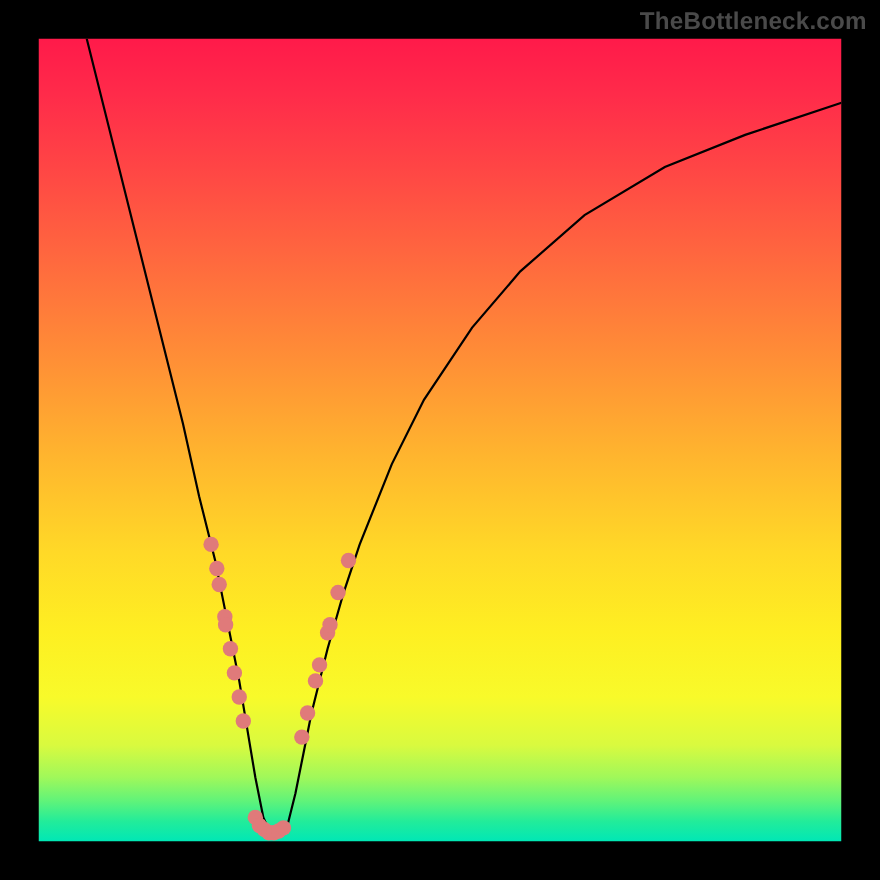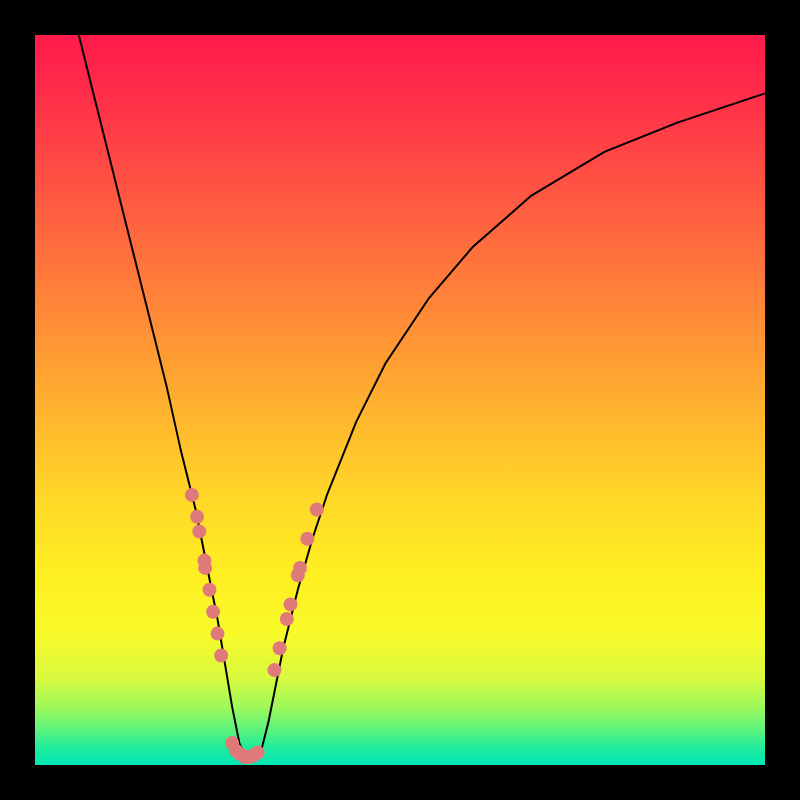--- a/index.html
+++ b/index.html
@@ -107,13 +107,14 @@
           <circle cx="244.6" cy="613.2" r="7" class="dot"></circle>
           <circle cx="251.8" cy="584.0" r="7" class="dot"></circle>
           <circle cx="255.5" cy="569.4" r="7" class="dot"></circle>
           <circle cx="262.8" cy="540.2" r="7" class="dot"></circle>
           <circle cx="265.0" cy="532.9" r="7" class="dot"></circle>
           <circle cx="272.3" cy="503.7" r="7" class="dot"></circle>
           <circle cx="281.8" cy="474.5" r="7" class="dot"></circle>
         </g>
     </svg>
   </div>
+  <div class="watermark">TheBottleneck.com</div>
 </div>
 
 </body></html>

